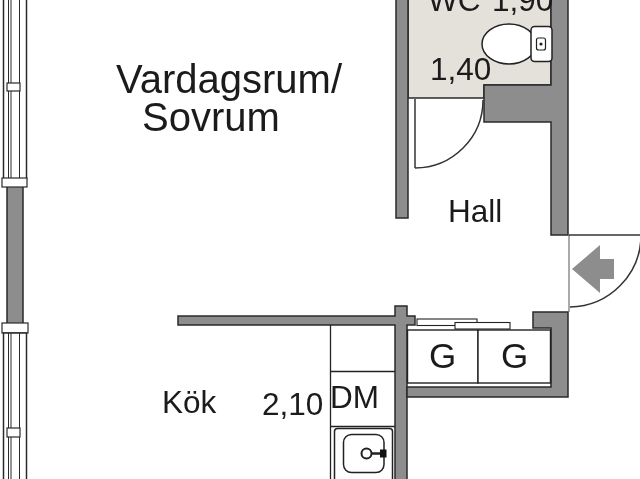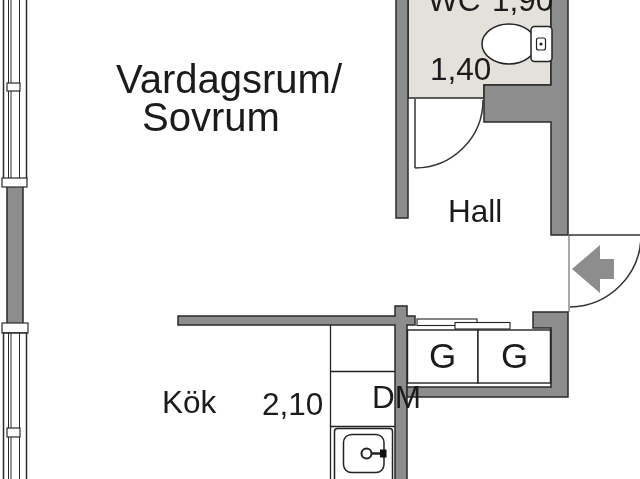--- a/index.html
+++ b/index.html
@@ -105,18 +105,18 @@
 
   <div class="lbl" style="left:428px;top:-18px;">WC</div>
   <div class="lbl" style="left:492px;top:-18px;">1,90</div>
   <div class="lbl" style="left:430px;top:51px;">1,40</div>
 
   <div class="lbl" style="left:448px;top:193px;">Hall</div>
 
   <div class="lbl" style="left:162px;top:384px;text-align:right;">Kök</div>
   <div class="lbl" style="left:262px;top:386px;">2,10</div>
 
-  <div class="lbl center" style="left:330px;top:379px;width:46px;padding-left:42px;">DM</div>
+  <div class="lbl center" style="left:330px;top:379px;width:46px;">DM</div>
 
   <div class="lbl center" style="left:407px;top:336px;width:71px;font-size:35px;">G</div>
   <div class="lbl center" style="left:478px;top:336px;width:73px;font-size:35px;">G</div>
 
 </div>
 
 </body></html>

